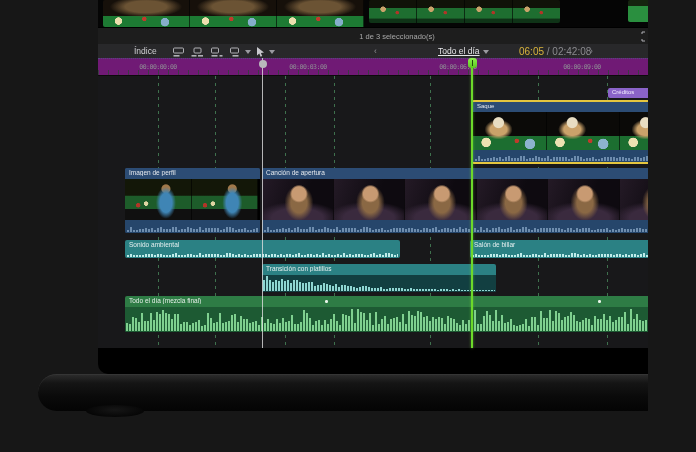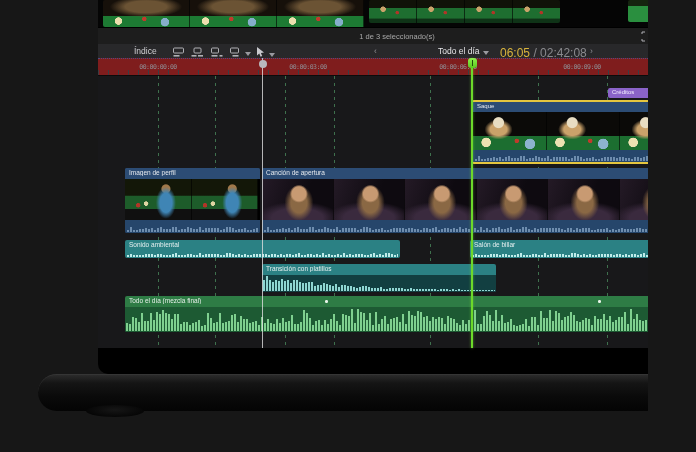--- a/index.html
+++ b/index.html
@@ -50,24 +50,24 @@
   
   .statusbar{position:absolute;left:0;top:27px;width:598px;height:17px;background:#1d1d1d;
              border-top:1px solid #000;color:#a8a8a8;font-size:7.5px;
              display:flex;align-items:center;justify-content:center;}
   .sb-icons{position:absolute;right:4px;top:0;height:17px;display:flex;align-items:center;gap:7px;}
   .tlbar{position:absolute;left:0;top:44px;width:598px;height:14px;background:#28282a;
          color:#cfcfd2;font-size:8.5px;}
   .tlbar .txt{position:absolute;top:2px;}
   .chev{display:inline-block;width:0;height:0;border:3px solid transparent;
         border-top:4px solid #9a9aa0;margin-left:3px;transform:translateY(2px);}
-  .iconbtn{display:flex;align-items:flex-end;}
+  .iconbtn{display:flex;align-items:center;text-decoration:underline;}
 
   
-  .ruler{position:absolute;left:0;top:58px;width:598px;height:18px;background:#7f1d1d;
+  .ruler{position:absolute;left:0;top:58px;width:598px;height:18px;background:#701a75;
          border-top:1px dotted #544a80;border-bottom:1px solid #0b0b0b;}
   .ruler .ticks{position:absolute;left:0;bottom:0;width:100%;height:5px;
       background:repeating-linear-gradient(90deg,#3c3c42 0 1px,transparent 1px 10px);}
   .rlabel{position:absolute;top:4px;transform:translateX(-50%);color:#8f8f95;font-size:6.5px;
           font-family:"DejaVu Sans Mono","Liberation Mono",monospace;letter-spacing:-0.5px;}
 
   
   .lanes{position:absolute;left:0;top:76px;width:598px;height:272px;background:#18181a;}
   .guide{position:absolute;top:76px;height:272px;width:1px;z-index:1;
       background:repeating-linear-gradient(180deg,rgba(110,220,140,.45) 0 3px,transparent 3px 7px);}
@@ -180,21 +180,21 @@
           <path d="M1 1 L1 9.5 L3.3 7.6 L4.6 10.8 L6.2 10.1 L4.9 7 L8 6.6 Z" fill="#c9c9ce"></path>
         </svg>
           <span class="chev"></span>
       </span>
 
       <span class="txt" style="left:276px;color:#8f8f94">‹</span>
       <span class="txt iconbtn" style="left:340px;top:2px;color:#e6e6e8">
         <span>Todo el día</span>
         <span class="chev"></span>
       </span>
-      <span class="txt" style="left:402px;font-size:12px">
+      <span class="txt" style="left:421px;font-size:10px">
         <span style="color:#d9b43c">06:05</span>
         <span style="color:#8a8a8e">/ 02:42:08</span>
       </span>
       <span class="txt" style="left:492px;color:#8f8f94">›</span>
     </div>
 
     <div class="ruler">
       <div class="ticks"></div>
       <span class="rlabel" style="left:60px">00:00:00:00</span>
       <span class="rlabel" style="left:210px">00:00:03:00</span>

